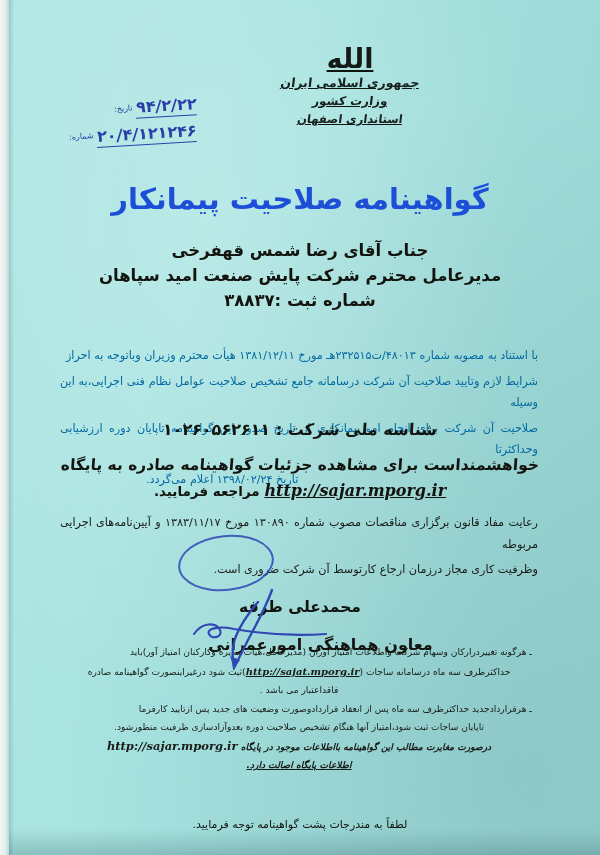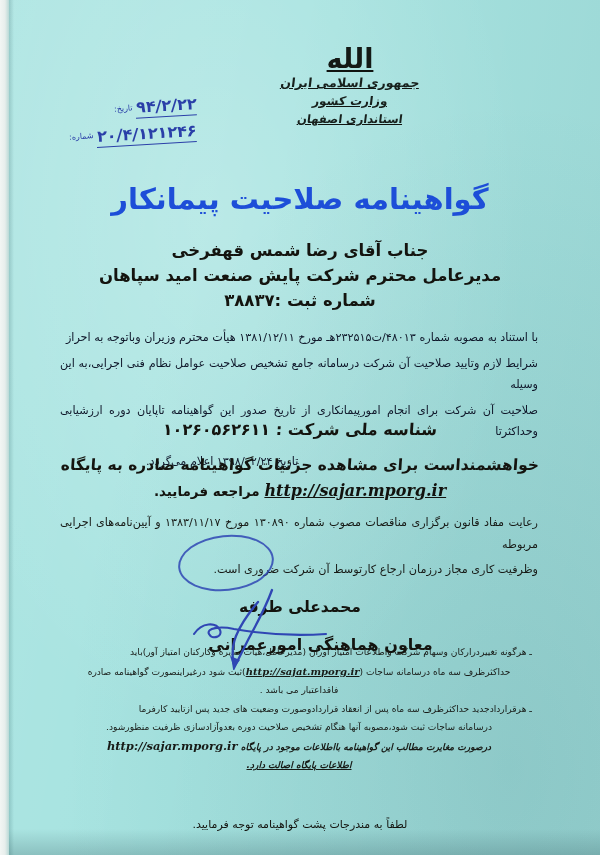--- a/index.html
+++ b/index.html
@@ -148,25 +148,25 @@
   }
   .addressee div {
     font-size: 16.5px;
     font-weight: bold;
     line-height: 25px;
     font-family: "DejaVu Sans", sans-serif;
   }
 
   .body-para {
     position: absolute;
-    top: 327px;
+    top: 345px;
     right: 62px;
     width: 478px;
     z-index: 5;
-    color: #0f172a;
+    color: #0369a1;
     text-align: justify;
   }
   .body-para p {
     margin: 0 0 4px 0;
     font-size: 11.2px;
     line-height: 21.5px;
     font-family: "DejaVu Sans", sans-serif;
   }
   .body-para p.last { text-align: left; padding-left: 86px; margin-top: 8px; }
 
@@ -396,21 +396,21 @@
     <path d="M58 80 L54 68 L64 72 Z" fill="#2f46b4"></path>
   </svg>
 
   <div class="footnotes">
     <p>ـ هرگونه تغییردرارکان وسهام شرکت واطلاعات امتیاز آوران (مدیرعامل،هیات مدیره وکارکنان امتیاز آور)باید</p>
     <p class="center">
       <span>حداکثرظرف سه ماه درسامانه ساجات (</span><span class="url-small">http://sajat.mporg.ir</span><span>)ثبت شود درغیراینصورت گواهینامه صادره</span>
     </p>
     <p class="center">فاقداعتبار می باشد .</p>
     <p>ـ هرقراردادجدید حداکثرظرف سه ماه پس از انعقاد قرارداد‌وصورت وضعیت های جدید پس ازتایید کارفرما</p>
-    <p class="center">درسامانه ساجات ثبت شود،مصوبه آنها هنگام تشخیص صلاحیت دوره بعدوآزادسازی ظرفیت منظورشود.</p>
+    <p class="center">تاپایان ساجات ثبت شود،امتیاز آنها هنگام تشخیص صلاحیت دوره بعدوآزادسازی ظرفیت منظورشود.</p>
     <p class="center emph-line">
       <span>درصورت مغایرت مطالب این گواهینامه بااطلاعات موجود در پایگاه</span>
       <span class="url-mid">http://sajar.mporg.ir</span>
     </p>
     <p class="center emph-line u">اطلاعات پایگاه اصالت دارد.</p>
   </div>
 
   <div class="final-note">لطفاً به مندرجات پشت گواهینامه توجه فرمایید.</div>
 
 </div>

